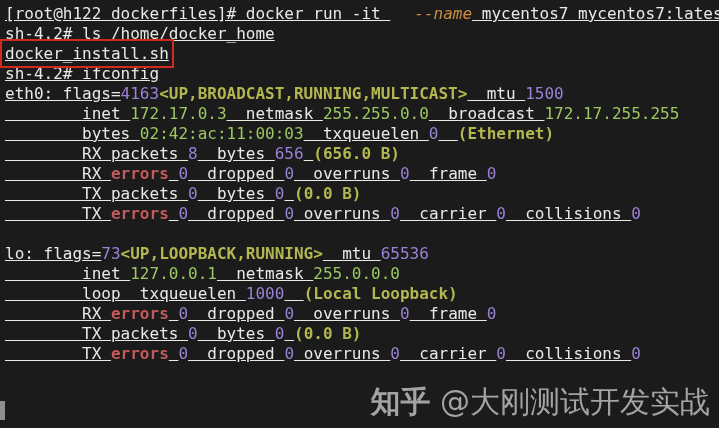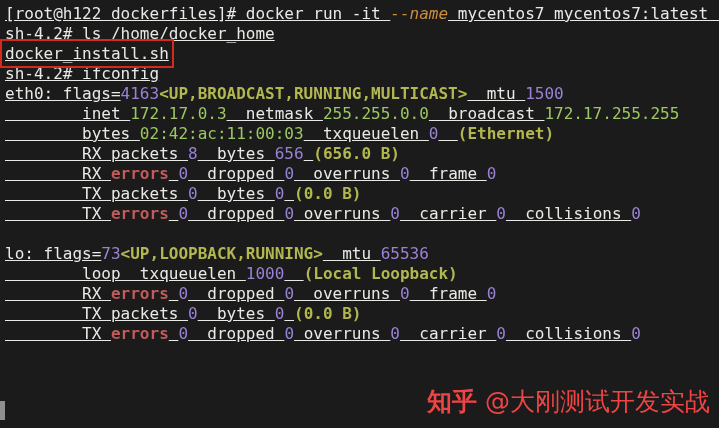--- a/index.html
+++ b/index.html
@@ -21,21 +21,21 @@
     position: absolute;
     top: 4px;
     left: 5px;
     right: 0;
   }
   .line {
     white-space: pre;
     height: 20px;
   }
   .seg-fg     { color: var(--fg, #e9e9e6); text-decoration: underline; }
-  .seg-orange { color: var(--orange, #cb8d3f); font-style: italic; }
+  .seg-orange { color: var(--orange, #cb8d3f); font-style: italic; margin-left: 24px; }
   .seg-purple { color: var(--purple, #9a82d6); }
   .seg-olive  { color: var(--olive, #b2b750); font-weight: bold; }
   .seg-green  { color: var(--green, #9cc763); }
   .seg-red    { color: var(--red, #c25b5b); font-weight: bold; }
   .boxed {
     outline: 2px solid var(--box, #d42a1e);
     outline-offset: 3px;
   }
   .cursor {
     display: inline-block;
@@ -49,23 +49,23 @@
     left: 0;
     top: 401px;
     width: 5px;
     height: 19px;
     background: #8f8f8f;
   }
   .watermark {
     position: absolute;
     right: 9px;
     bottom: 13px;
-    color: #ef4444;
+    color: #a3a3a3;
     font-family: "DejaVu Sans", "Liberation Sans", sans-serif;
-    font-size: 25px;
+    font-size: 30px;
     line-height: 26px;
     white-space: nowrap;
   }
   .watermark .brand { font-weight: bold; }
 </style>
 </head>
 <body>
 
 <div class="screen" style="--bg: #1b1b1b; --fg: #e9e9e6; --orange: #cb8d3f; --purple: #9a82d6; --olive: #b2b750; --green: #9cc763; --red: #c25b5b; --box: #d42a1e; --cursor: #e8a335;">
   <div class="output">
@@ -75,20 +75,21 @@
       <div class="line"><span class="seg-fg">sh-4.2# ifconfig</span></div>
       <div class="line"><span class="seg-fg">eth0: flags=</span><span class="seg-purple">4163</span><span class="seg-olive">&lt;UP,BROADCAST,RUNNING,MULTICAST&gt;</span><span class="seg-fg">  mtu </span><span class="seg-purple">1500</span></div>
       <div class="line"><span class="seg-fg">        inet </span><span class="seg-green">172.17.0.3</span><span class="seg-fg">  netmask </span><span class="seg-green">255.255.0.0</span><span class="seg-fg">  broadcast </span><span class="seg-green">172.17.255.255</span></div>
       <div class="line"><span class="seg-fg">        bytes </span><span class="seg-green">02:42:ac:11:00:03</span><span class="seg-fg">  txqueuelen </span><span class="seg-purple">0</span><span class="seg-fg">  </span><span class="seg-olive">(Ethernet)</span></div>
       <div class="line"><span class="seg-fg">        RX packets </span><span class="seg-purple">8</span><span class="seg-fg">  bytes </span><span class="seg-purple">656</span><span class="seg-fg"> </span><span class="seg-olive">(656.0 B)</span></div>
       <div class="line"><span class="seg-fg">        RX </span><span class="seg-red">errors</span><span class="seg-fg"> </span><span class="seg-purple">0</span><span class="seg-fg">  dropped </span><span class="seg-purple">0</span><span class="seg-fg">  overruns </span><span class="seg-purple">0</span><span class="seg-fg">  frame </span><span class="seg-purple">0</span></div>
       <div class="line"><span class="seg-fg">        TX packets </span><span class="seg-purple">0</span><span class="seg-fg">  bytes </span><span class="seg-purple">0</span><span class="seg-fg"> </span><span class="seg-olive">(0.0 B)</span></div>
       <div class="line"><span class="seg-fg">        TX </span><span class="seg-red">errors</span><span class="seg-fg"> </span><span class="seg-purple">0</span><span class="seg-fg">  dropped </span><span class="seg-purple">0</span><span class="seg-fg"> overruns </span><span class="seg-purple">0</span><span class="seg-fg">  carrier </span><span class="seg-purple">0</span><span class="seg-fg">  collisions </span><span class="seg-purple">0</span></div>
       <div class="line">&nbsp;</div>
       <div class="line"><span class="seg-fg">lo: flags=</span><span class="seg-purple">73</span><span class="seg-olive">&lt;UP,LOOPBACK,RUNNING&gt;</span><span class="seg-fg">  mtu </span><span class="seg-purple">65536</span></div>
+      <div class="line"><span class="seg-fg">        inet </span><span class="seg-green">127.0.0.1</span><span class="seg-fg">  netmask </span><span class="seg-green">255.0.0.0</span></div>
       <div class="line"><span class="seg-fg">        loop  txqueuelen </span><span class="seg-purple">1000</span><span class="seg-fg">  </span><span class="seg-olive">(Local Loopback)</span></div>
       <div class="line"><span class="seg-fg">        RX </span><span class="seg-red">errors</span><span class="seg-fg"> </span><span class="seg-purple">0</span><span class="seg-fg">  dropped </span><span class="seg-purple">0</span><span class="seg-fg">  overruns </span><span class="seg-purple">0</span><span class="seg-fg">  frame </span><span class="seg-purple">0</span></div>
       <div class="line"><span class="seg-fg">        TX packets </span><span class="seg-purple">0</span><span class="seg-fg">  bytes </span><span class="seg-purple">0</span><span class="seg-fg"> </span><span class="seg-olive">(0.0 B)</span></div>
       <div class="line"><span class="seg-fg">        TX </span><span class="seg-red">errors</span><span class="seg-fg"> </span><span class="seg-purple">0</span><span class="seg-fg">  dropped </span><span class="seg-purple">0</span><span class="seg-fg"> overruns </span><span class="seg-purple">0</span><span class="seg-fg">  carrier </span><span class="seg-purple">0</span><span class="seg-fg">  collisions </span><span class="seg-purple">0</span></div>
       <div class="line">&nbsp;</div>
     </div>
   <div class="left-artifact"></div>
   <div class="watermark">
     <span class="brand">知乎</span><span class="handle"> @大刚测试开发实战</span>
   </div>

